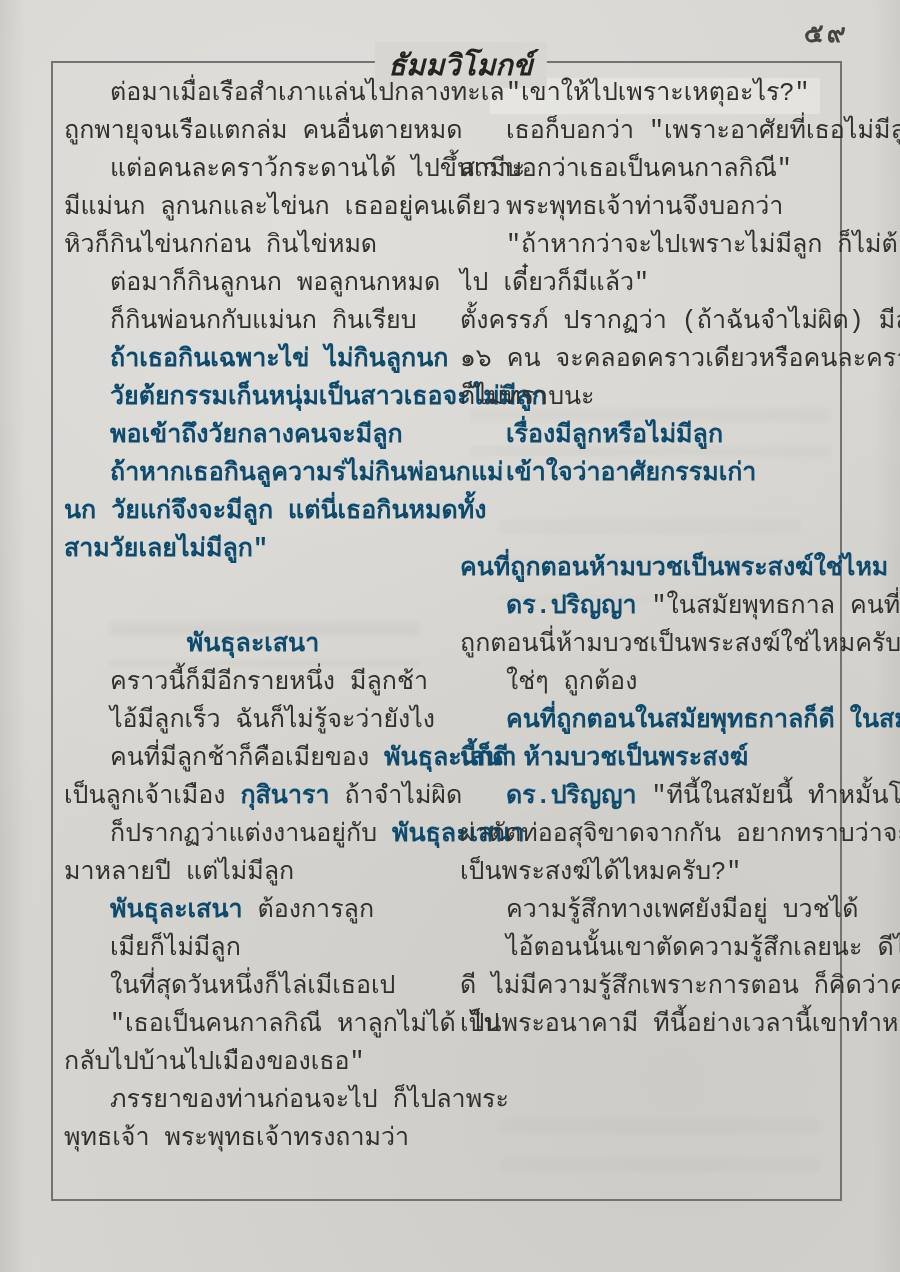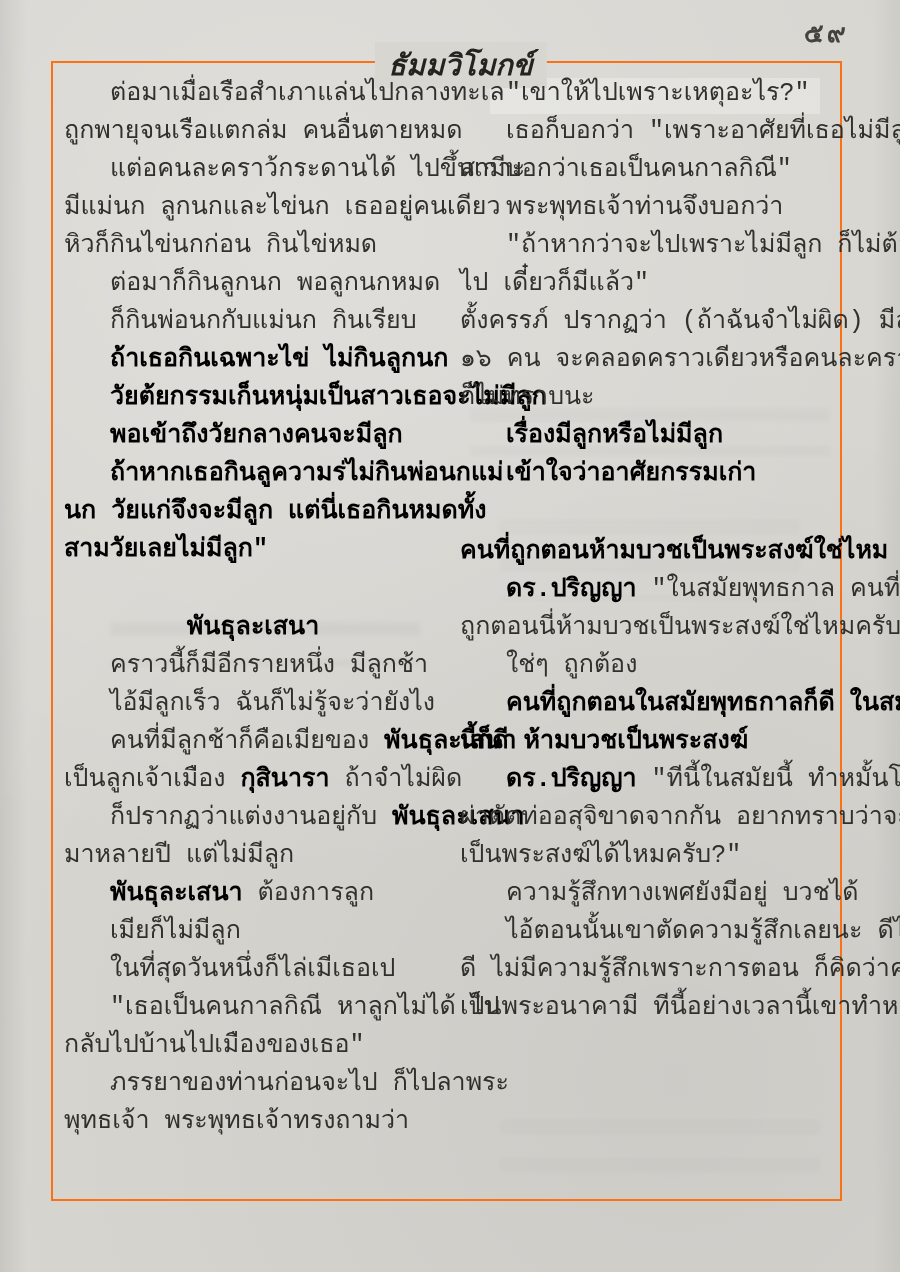--- a/index.html
+++ b/index.html
@@ -23,21 +23,21 @@
     font-size: 26px;
     font-weight: bold;
     color: #44433e;
     letter-spacing: 3px;
     text-align: center;
   }
   .frame {
     position: absolute;
     left: 51px; top: 61px;
     width: 791px; height: 1140px;
-    border: 2px solid #f97316;
+    border: 2px solid #737373;
     box-sizing: border-box;
   }
   .header-title {
     position: absolute;
     top: -21px;
     left: calc(50% + 14px);
     transform: translateX(-50%);
     background: #d8d6d1;
     padding: 0 14px;
     font-family: "DejaVu Serif", "Liberation Serif", serif;
@@ -56,22 +56,22 @@
   .line {
     height: 38px;
     line-height: 38px;
     font-size: 25px;
     white-space: nowrap;
     color: #31302c;
     font-family: Liberation Mono, monospace;
   }
   .line.indent { padding-left: 46px; }
   .line.center { text-align: center; padding-left: 0; }
-  .line.gap    { margin-top: 40px; }
-  .seg-bold    { font-weight: bold; color: #000000; }
+  .line.gap    { margin-top: 57px; }
+  .seg-bold    { font-weight: bold; color: #0c4a6e; }
   .highlight-band {
     position: absolute;
     left: 490px; top: 78px;
     width: 330px; height: 36px;
     background: rgba(255,255,255,0.28);
     pointer-events: none;
   }
   .bleed {
     position: absolute;
     pointer-events: none;

